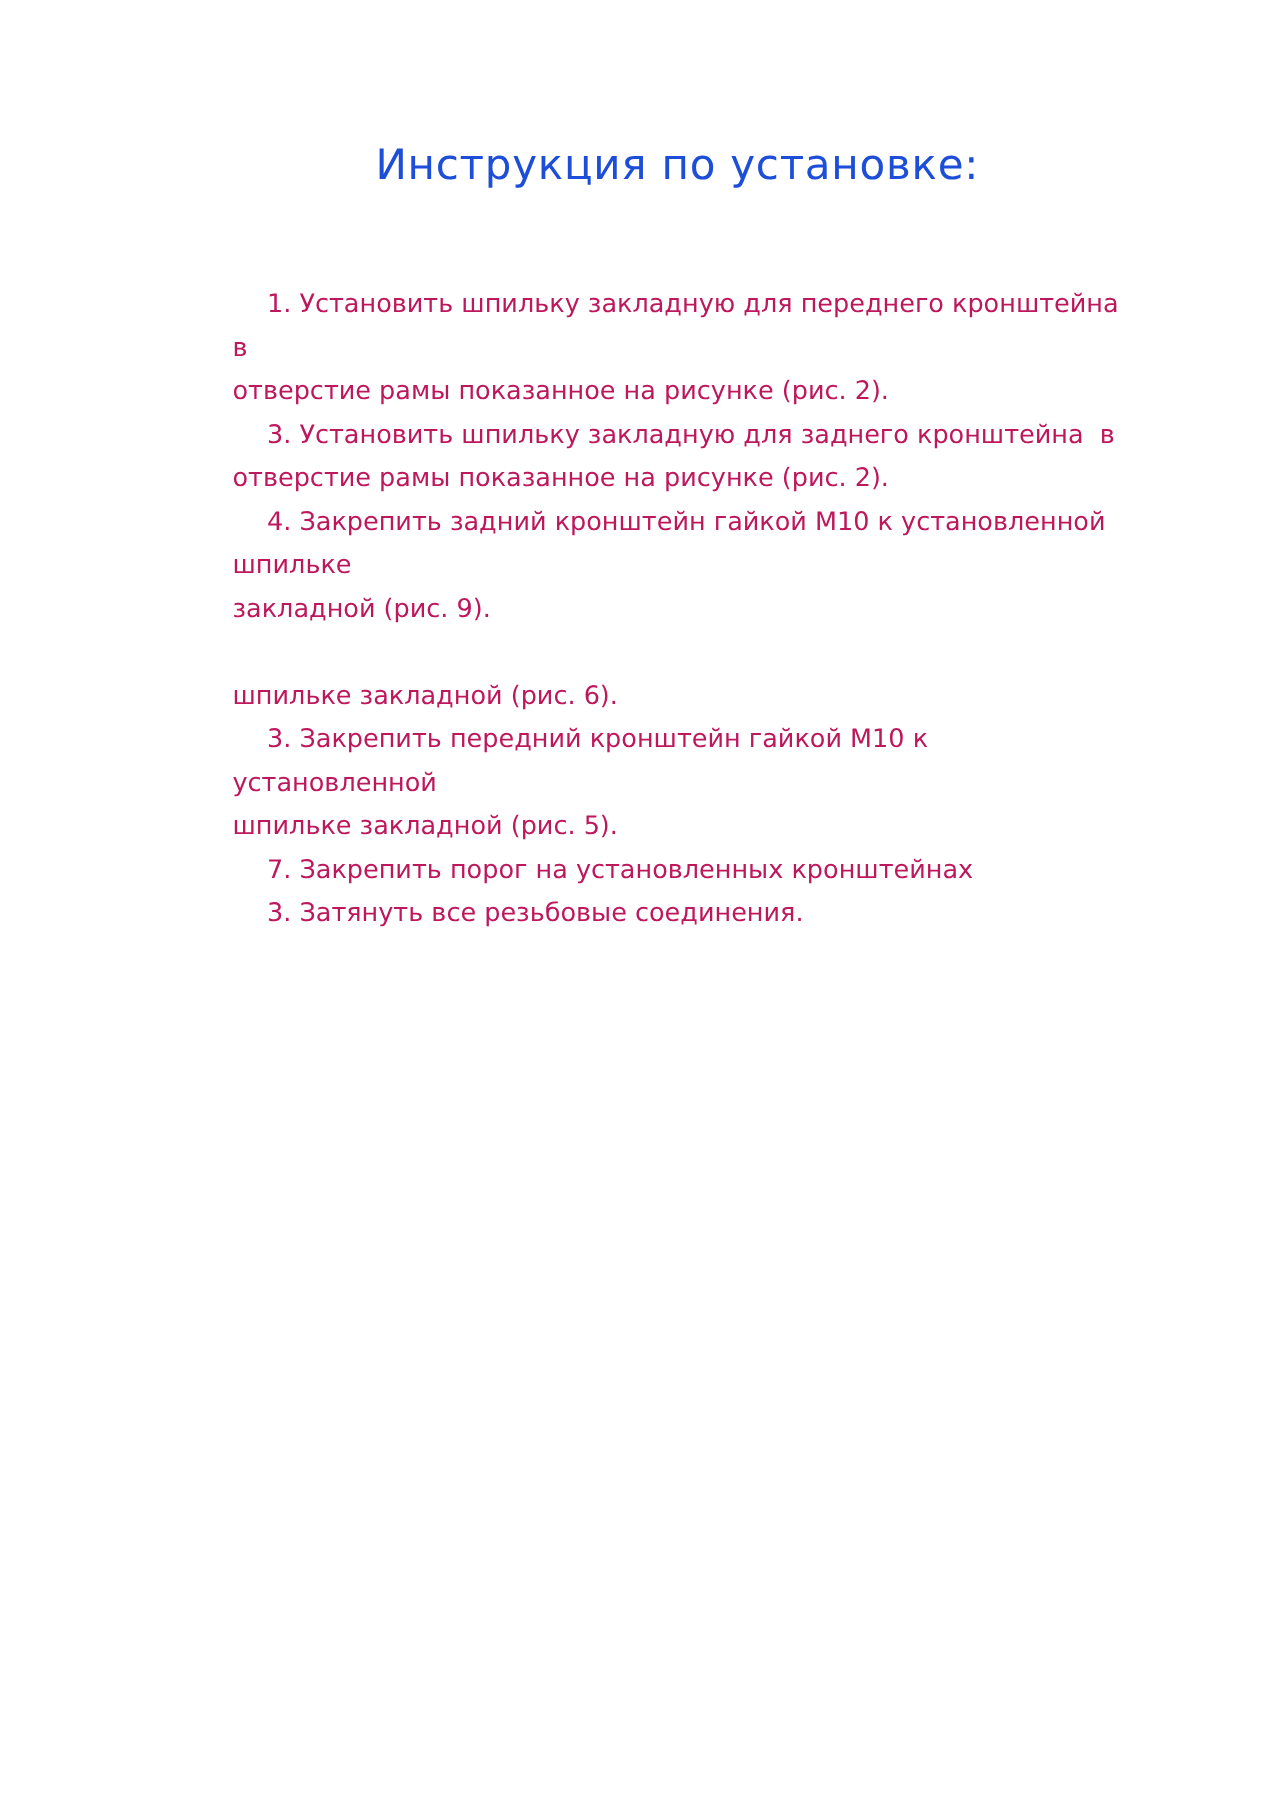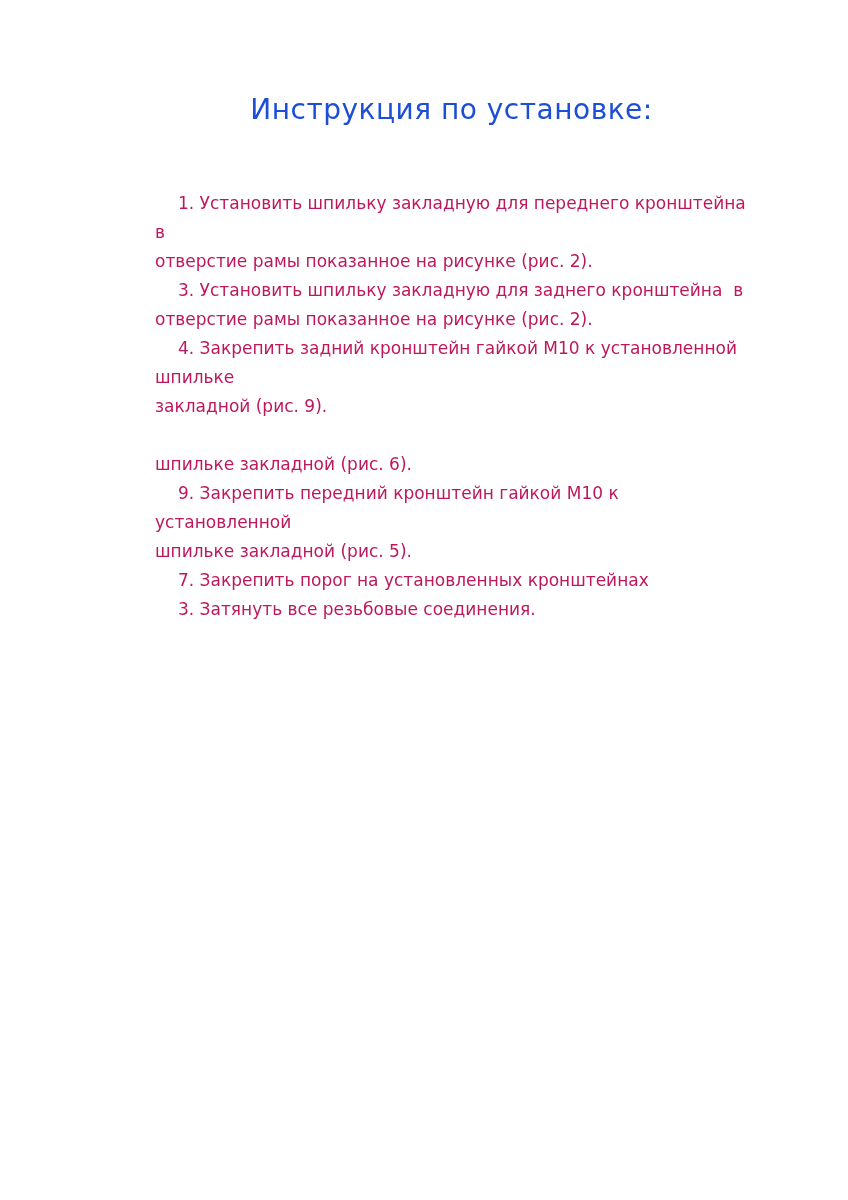--- a/index.html
+++ b/index.html
@@ -46,17 +46,17 @@
 <body>
 
 <div class="page">
   <h1 class="title">Инструкция по установке:</h1>
 
   <div class="instruction-list">
     <p class="item"><span>1. Установить шпильку закладную для переднего кронштейна в</span><br><span>отверстие рамы показанное на рисунке (рис. 2).</span></p>
     <p class="item"><span>3. Установить шпильку закладную для заднего кронштейна  в</span><br><span>отверстие рамы показанное на рисунке (рис. 2).</span></p>
     <p class="item"><span>4. Закрепить задний кронштейн гайкой М10 к установленной шпильке</span><br><span>закладной (рис. 9).</span></p>
     <p class="item"><br><span>шпильке закладной (рис. 6).</span></p>
-    <p class="item"><span>9. Закрепить передний кронштейн гайкой М10 к установленной</span><br><span>шпильке закладной (рис. 5).</span></p>
+    <p class="item"><span>3. Закрепить передний кронштейн гайкой М10 к установленной</span><br><span>шпильке закладной (рис. 5).</span></p>
     <p class="item"><span>7. Закрепить порог на установленных кронштейнах</span></p>
     <p class="item"><span>3. Затянуть все резьбовые соединения.</span></p>
   </div>
 </div>
 
 </body></html>

